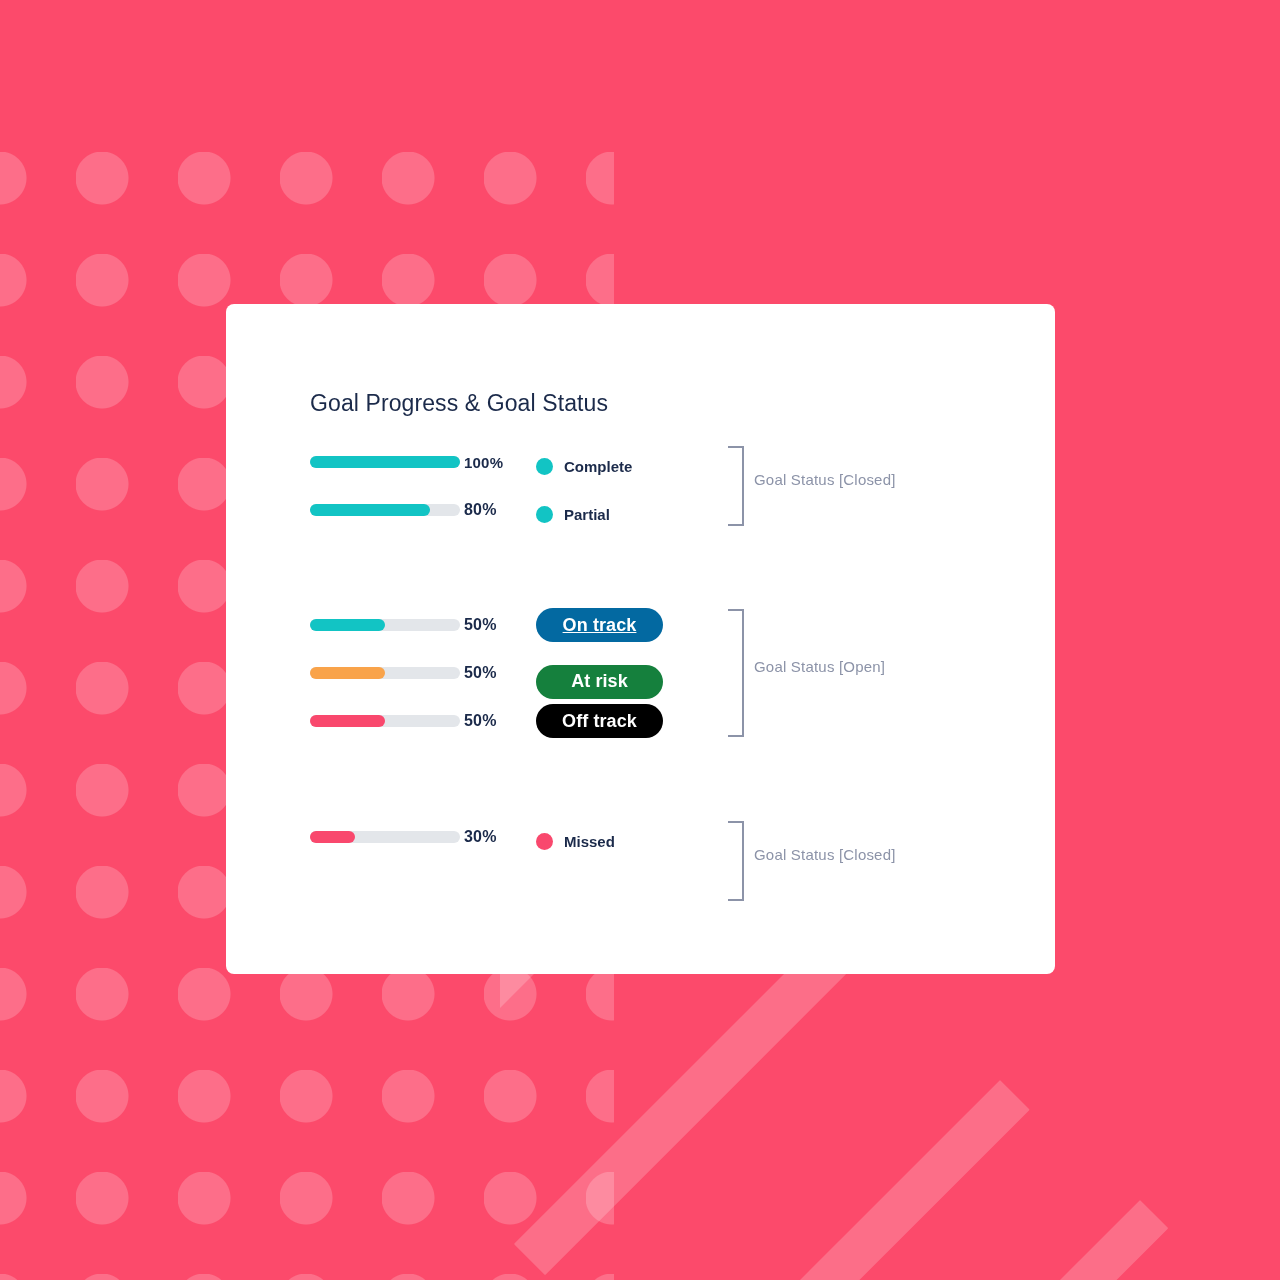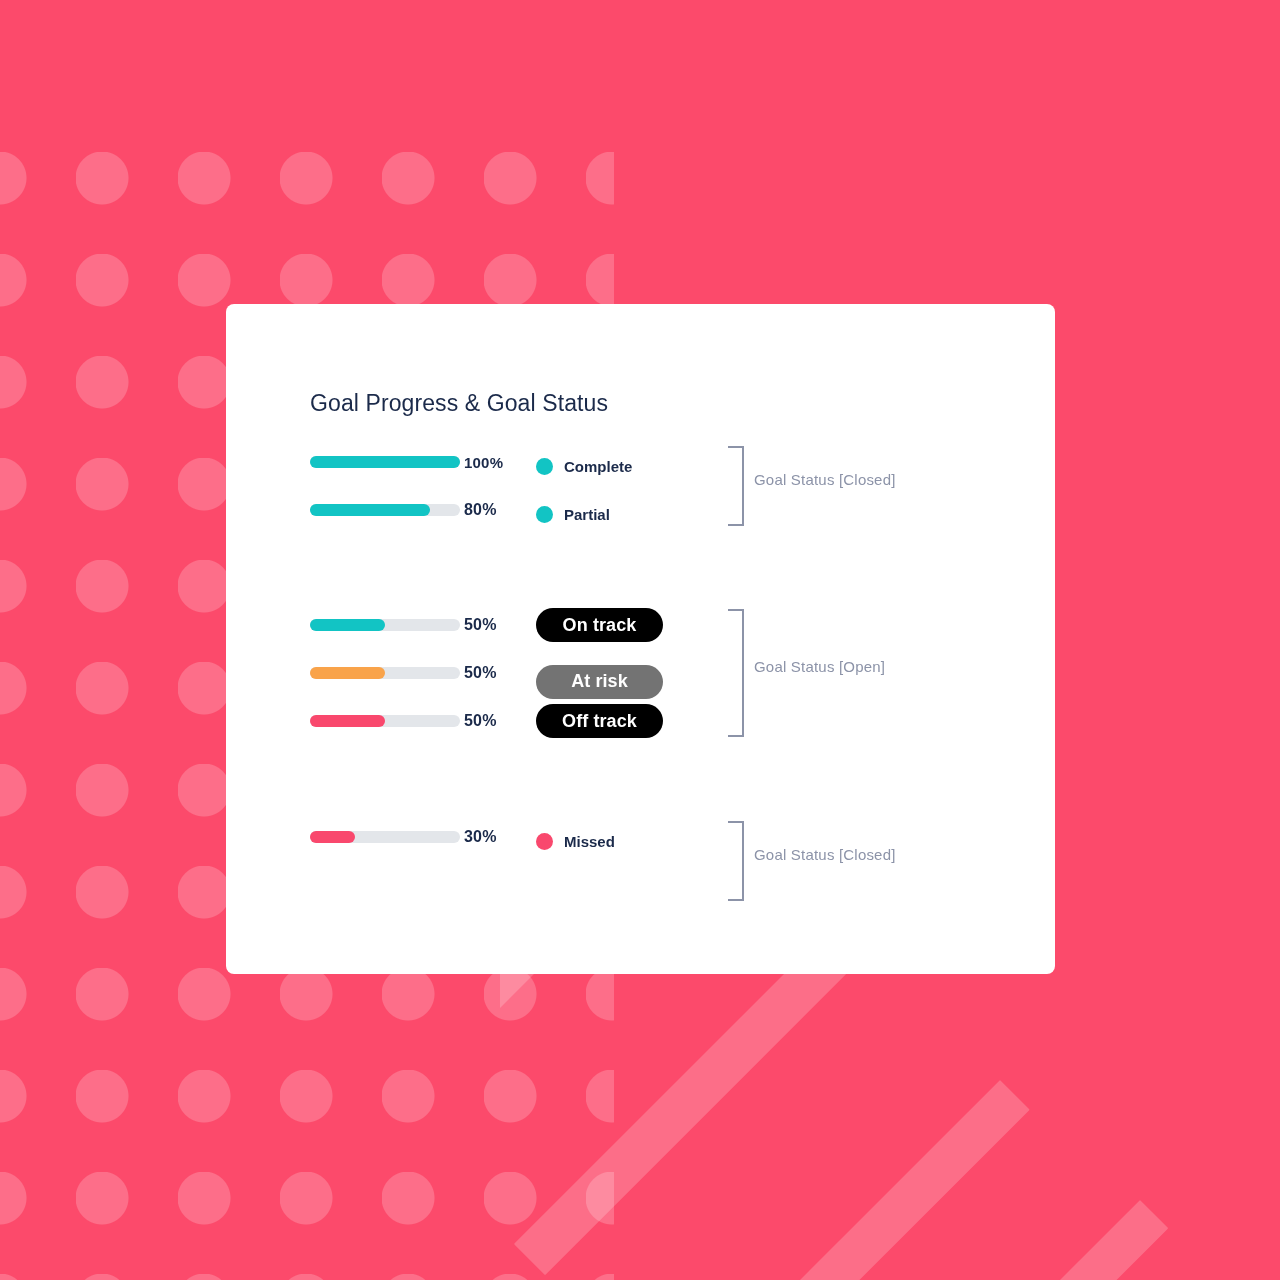--- a/index.html
+++ b/index.html
@@ -235,32 +235,32 @@
     <div class="group" id="group-open">
       <div class="rows">
 
         <div class="row">
           <div class="bar-wrap">
             <div class="bar-track"></div>
             <div class="bar-fill" id="fill-1-0" style="width: 50%; background: rgb(18, 196, 196);"></div>
           </div>
           <div class="pct big">50%</div>
           <div class="pill-slot">
-            <span class="pill" id="pill-1-0" style="background: #000000;">On track</span>
+            <span class="pill" id="pill-1-0" style="background: #0369a1; text-decoration: underline;">On track</span>
           </div>
         </div>
 
         <div class="row">
           <div class="bar-wrap">
             <div class="bar-track"></div>
             <div class="bar-fill" id="fill-1-1" style="width: 50%; background: rgb(249, 163, 74);"></div>
           </div>
           <div class="pct big">50%</div>
           <div class="pill-slot">
-            <span class="pill" id="pill-1-1" style="background: #737373; margin-top: 17px;">At risk</span>
+            <span class="pill" id="pill-1-1" style="background: #15803d; margin-top: 17px;">At risk</span>
           </div>
         </div>
 
         <div class="row">
           <div class="bar-wrap">
             <div class="bar-track"></div>
             <div class="bar-fill" id="fill-1-2" style="width: 50%; background: rgb(249, 72, 109);"></div>
           </div>
           <div class="pct big">50%</div>
           <div class="pill-slot">

